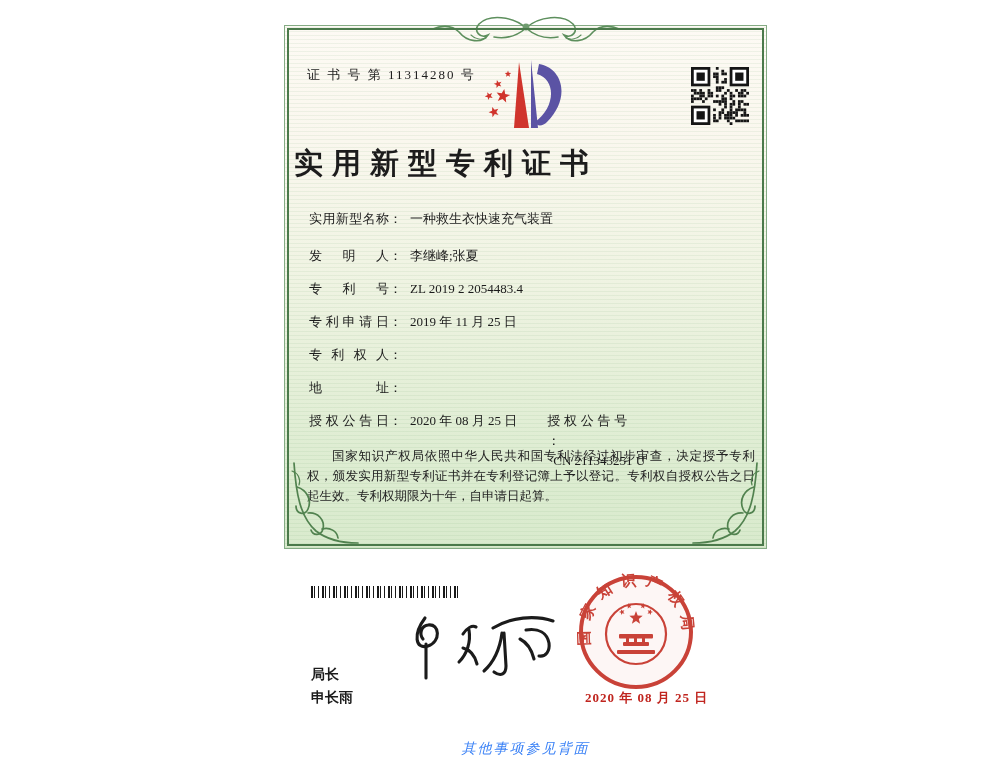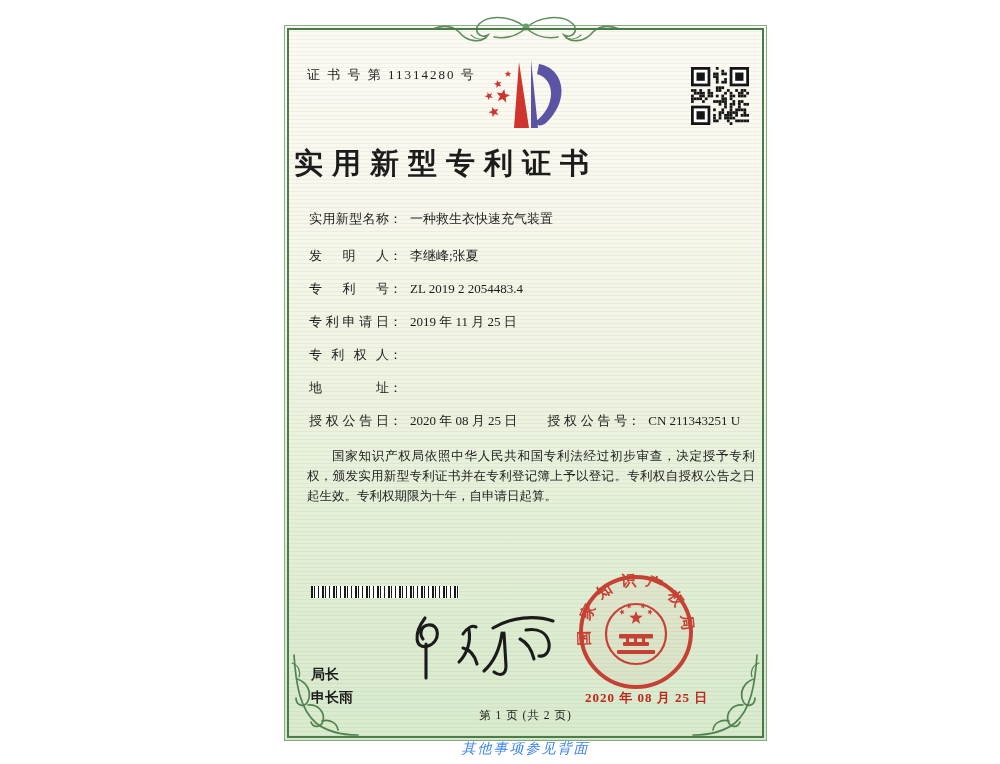--- a/index.html
+++ b/index.html
@@ -1,42 +1,42 @@
 <!DOCTYPE html>
 <html><head>
 <meta charset="utf-8">
 <style>
   html,body{margin:0;padding:0;}
   body{
     width:1000px;height:764px;position:relative;background:#ffffff;overflow:hidden;
     font-family:"Liberation Serif","DejaVu Serif",serif;color:#1c1c1c;
   }
   .frame{
-    position:absolute;left:284px;top:25px;width:483px;height:716px;
+    position:absolute;left:284px;top:25px;width:483px;height:524px;
     border:1px solid #84ab84;box-sizing:border-box;
     background:
       repeating-linear-gradient(0deg, rgba(110,165,110,0.10) 0 1px, rgba(255,255,255,0) 1px 4px),
       linear-gradient(180deg,#fdfaf4 0%,#faf7ee 22%,#f1f4e4 45%,#e7f0da 65%,#ddecd1 85%,#d9eacd 100%);
   }
   .frame::after{
     content:"";position:absolute;left:2px;top:2px;right:2px;bottom:2px;
     border:2px solid #4b7a4b;pointer-events:none;
   }
   .cert-no{position:absolute;left:22px;top:40px;font-size:13px;letter-spacing:2px;}
   .logo{position:absolute;left:196px;top:30px;}
   .qr{position:absolute;left:406px;top:41px;}
   .title{position:absolute;left:0;top:118px;width:100%;text-align:left;
     font-size:29px;font-weight:bold;letter-spacing:9px;text-indent:9px;}
   .fields{position:absolute;left:24px;top:184px;right:22px;font-size:13px;}
   .frow{display:flex;margin-bottom:13px;line-height:20px;white-space:nowrap;}
   .frow.first{margin-bottom:16px;font-family:Liberation Mono, monospace;}
   .flabel{display:inline-block;width:80px;text-align:justify;text-align-last:justify;}
   .fcolon{margin:0 2px 0 0;}
   .fvalue{margin-left:6px;}
-  .pair2{margin-left:30px;display:flex;}
+  .pair2{margin-left:30px;display:flex;flex-direction:column;}
   .paras{position:absolute;left:22px;top:420px;width:448px;font-size:12.5px;line-height:20px;
     text-align:justify;color:#222;}
   .paras p{margin:0;text-indent:2em;}
   .barcode{position:absolute;left:26px;top:560px;width:148px;height:12px;
     background:repeating-linear-gradient(90deg,#191919 0 2px,#fff 2px 3px,#191919 3px 4px,#fff 4px 7px,#191919 7px 8px,#fff 8px 11px);}
   .signer{position:absolute;left:26px;top:600px;font-size:14px;font-weight:600;line-height:23px;margin-top:37px;}
   .signature{position:absolute;left:110px;top:578px;}
   .seal{position:absolute;left:292px;top:546px;opacity:.92;}
   .seal-date{position:absolute;left:300px;top:663px;font-size:13px;font-weight:bold;color:#c0251f;letter-spacing:1px;}
   .page-info{position:absolute;left:0;top:682px;width:100%;text-align:center;font-size:11.5px;letter-spacing:1px;}
@@ -289,21 +289,20 @@
       <rect x="42" y="62" width="34" height="4.5" rx="1"></rect>
       <rect x="46" y="70" width="26" height="4" rx="1"></rect>
       <rect x="40" y="78" width="38" height="4" rx="1"></rect>
       <rect x="49" y="66" width="3" height="4"></rect>
       <rect x="57" y="66" width="3" height="4"></rect>
       <rect x="65" y="66" width="3" height="4"></rect>
     </g>
   </svg>
   <div class="seal-date">2020 年 08 月 25 日</div>
 
-  <div class="page-info">第 1 页 (共 2 页)</div>
 
   <svg class="flourish bl" width="72" height="84" viewBox="0 0 72 84">
     <g stroke="#51824f" stroke-width="1.7" fill="none" stroke-linecap="round">
       <path d="M6 2 C8 32 12 56 28 70 C42 81 58 82 70 82"></path>
       <path d="M9 26 C19 29 24 39 20 48 C17 55 8 53 8 45"></path>
       <path d="M20 52 C30 51 37 59 35 68 C33 75 25 75 23 69"></path>
       <path d="M34 68 C42 66 49 70 50 77"></path>
       <path d="M4 10 C10 12 13 18 11 24" stroke-width="1.2"></path>
     </g>
   </svg>

